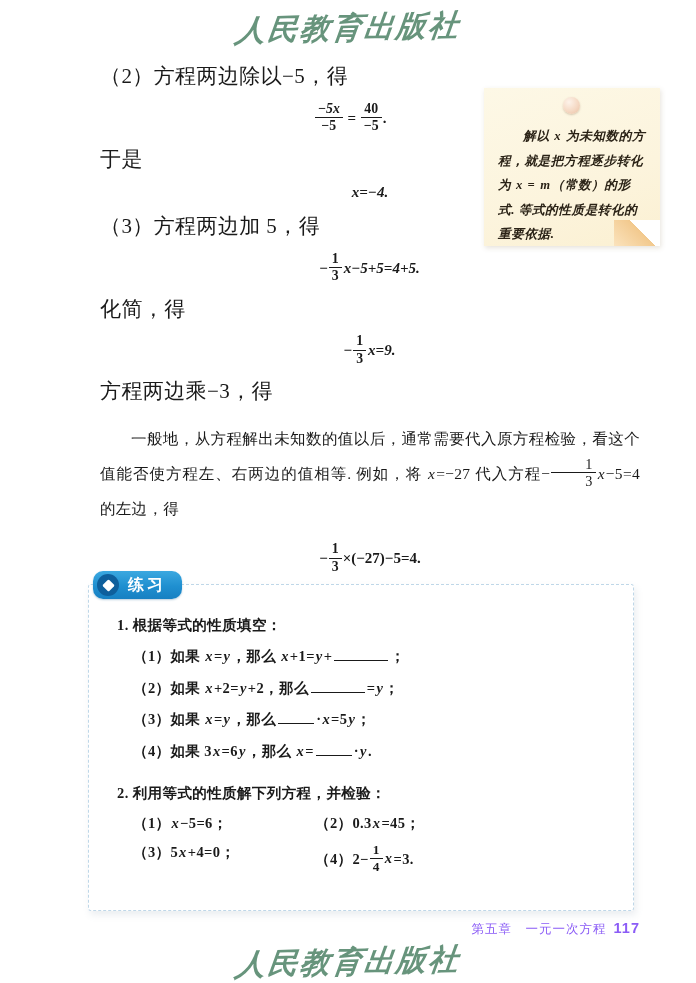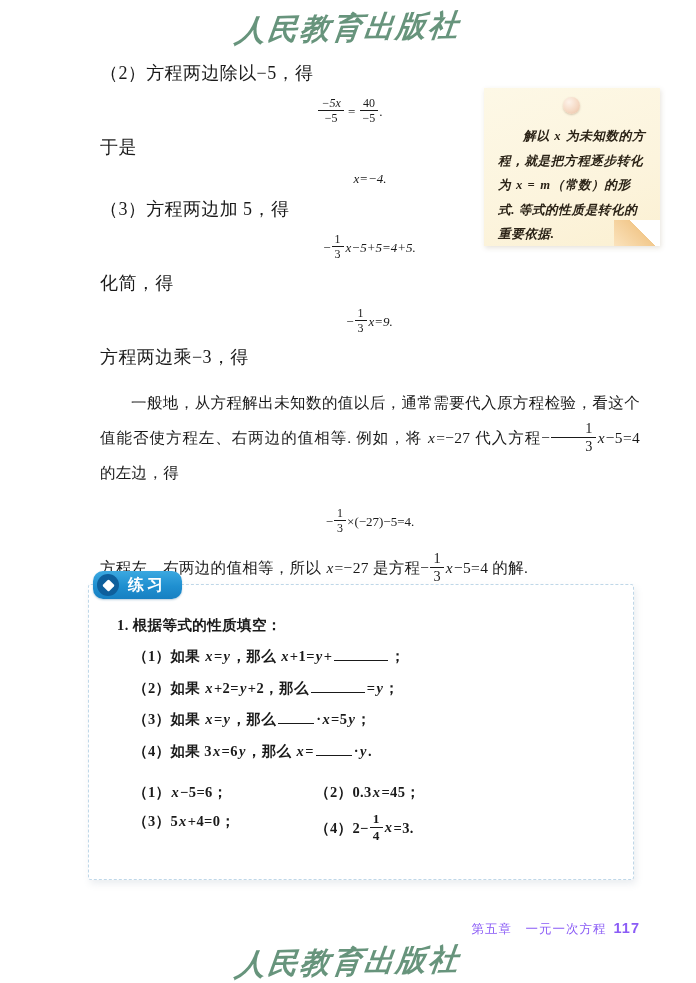--- a/index.html
+++ b/index.html
@@ -43,40 +43,41 @@
     width: 696px;
   }
 
   .content-col {
     position: relative;
     margin: 0 56px 0 100px;
   }
 
   
   .line {
-    font-size: 18px;
+    font-size: 21px;
     line-height: 1.55;
     letter-spacing: 0.4px;
     margin: 0;
     white-space: nowrap;
   }
   .para {
     font-size: 15.5px;
     line-height: 2.25;
     letter-spacing: 0.3px;
     margin: 0;
     text-align: justify;
     text-indent: 2em;
   }
   .para.noindent { text-indent: 0; }
 
   .eq {
     text-align: center;
-    font-size: 13px;
+    font-size: 15px;
     margin: 9px 0 9px 0;
+    font-weight: bold;
   }
   .eq.shift-l { padding-right: 40px; }
 
   .mathvar {
     font-family: "Liberation Serif", "DejaVu Serif", serif;
     font-style: italic;
     padding: 0 1px;
   }
   .num { font-family: "Liberation Serif", "DejaVu Serif", serif; }
 
@@ -349,20 +350,21 @@
     <p class="ex-sub">
       <span>（3）如果 </span><span class="mathvar">x</span><span>=</span><span class="mathvar">y</span><span>，那么</span><span class="blank-short"></span><span>·</span><span class="mathvar">x</span><span>=5</span><span class="mathvar">y</span><span>；</span>
     </p>
 
     <p class="ex-sub tall">
       <span>（4）如果 3</span><span class="mathvar">x</span><span>=6</span><span class="mathvar">y</span><span>，那么 </span><span class="mathvar">x</span><span>=</span><span class="blank-short"></span><span>·</span><span class="mathvar">y</span><span>.</span>
     </p>
 
     <div class="sec2-gap"></div>
 
+    <p class="ex-item q-head">2. 利用等式的性质解下列方程，并检验：</p>
 
     <div class="ex-grid">
       <span><span>（1）</span><span class="mathvar">x</span><span>−5=6；</span></span>
       <span><span>（2）0.3</span><span class="mathvar">x</span><span>=45；</span></span>
     </div>
 
     <div class="ex-grid tall">
       <span><span>（3）5</span><span class="mathvar">x</span><span>+4=0；</span></span>
       <span><span>（4）2−</span><span class="frac"><span class="top-n num">1</span><span class="bot-n num">4</span></span><span class="mathvar">x</span><span>=3.</span></span>
     </div>

